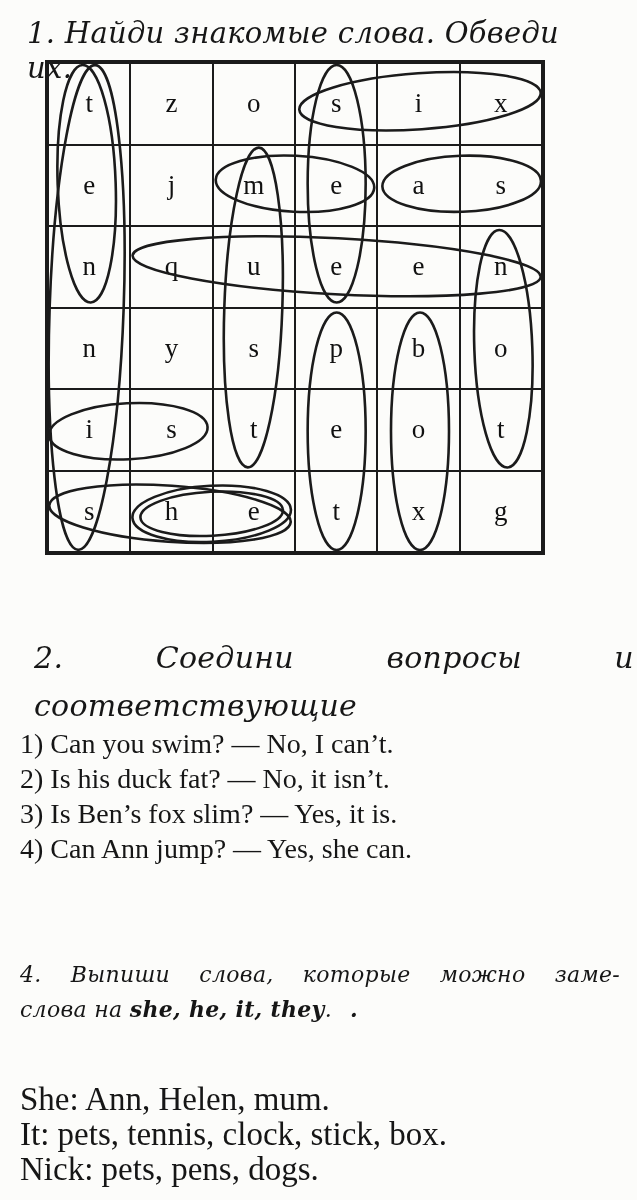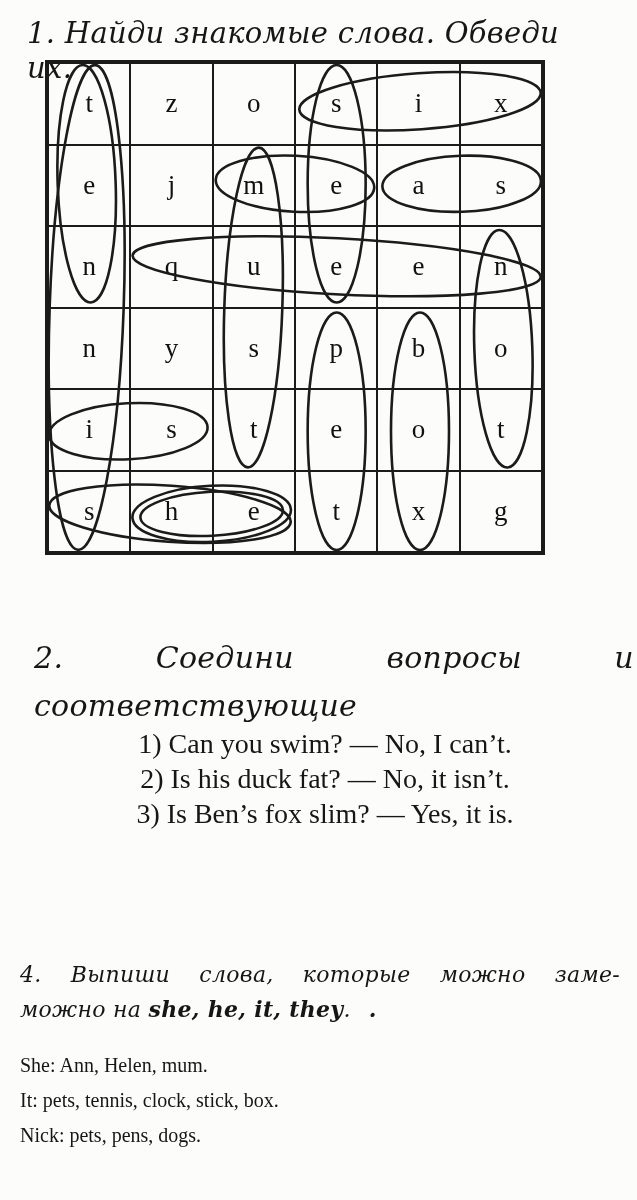--- a/index.html
+++ b/index.html
@@ -38,28 +38,28 @@
   }
   .oval-overlay{
     position:absolute;left:-10px;top:-10px;width:520px;height:515px;
     pointer-events:none;
   }
 
   
   .h2-wrap{position:absolute;left:20px;top:634px;width:600px;font-size:30px;line-height:1.6;margin-left:14px;}
   .justify-line{text-align:justify;text-align-last:justify;}
 
-  .qa-list{position:absolute;left:20px;top:726px;width:610px;font-size:28px;line-height:35px;text-align:center;}
+  .qa-list{position:absolute;left:20px;top:726px;width:610px;font-size:28px;line-height:35px;}
 
   
   .h4-wrap{position:absolute;left:20px;top:958px;width:600px;font-size:22px;line-height:1.55;}
   .bolditalic{font-weight:700;}
   .stray-dot{margin-left:18px;font-weight:700;}
 
-  .answers{position:absolute;left:20px;top:1048px;width:610px;font-size:20px;line-height:35px;}
+  .answers{position:absolute;left:20px;top:1082px;width:610px;font-size:33px;line-height:35px;}
 </style>
 </head>
 <body>
 
 <div class="page">
 
   <div class="title1 h-italic">1. Найди знакомые слова. Обведи их.</div>
 
   <div class="grid-wrap">
     <div class="letter-grid">
@@ -120,26 +120,27 @@
   </div>
 
   <div class="h2-wrap h-italic">
     <div class="justify-line">2. Соедини вопросы и соответствующие</div>
   </div>
 
   <div class="qa-list">
     <div>1) Can you swim? — No, I can’t.</div>
     <div>2) Is his duck fat? — No, it isn’t.</div>
     <div>3) Is Ben’s fox slim? — Yes, it is.</div>
+    <div>4) Can Ann jump? — Yes, she can.</div>
   </div>
 
   <div class="h4-wrap h-italic">
     <div class="justify-line">4. Выпиши слова, которые можно заме-</div>
     <div>
-      <span>можно на </span><span class="bolditalic">she, he, it, they</span><span>.</span><span class="stray-dot">.</span>
+      <span>слова на </span><span class="bolditalic">she, he, it, they</span><span>.</span><span class="stray-dot">.</span>
     </div>
   </div>
 
   <div class="answers">
     <div>She: Ann, Helen, mum.</div>
     <div>It: pets, tennis, clock, stick, box.</div>
     <div>Nick: pets, pens, dogs.</div>
   </div>
 
 </div>

